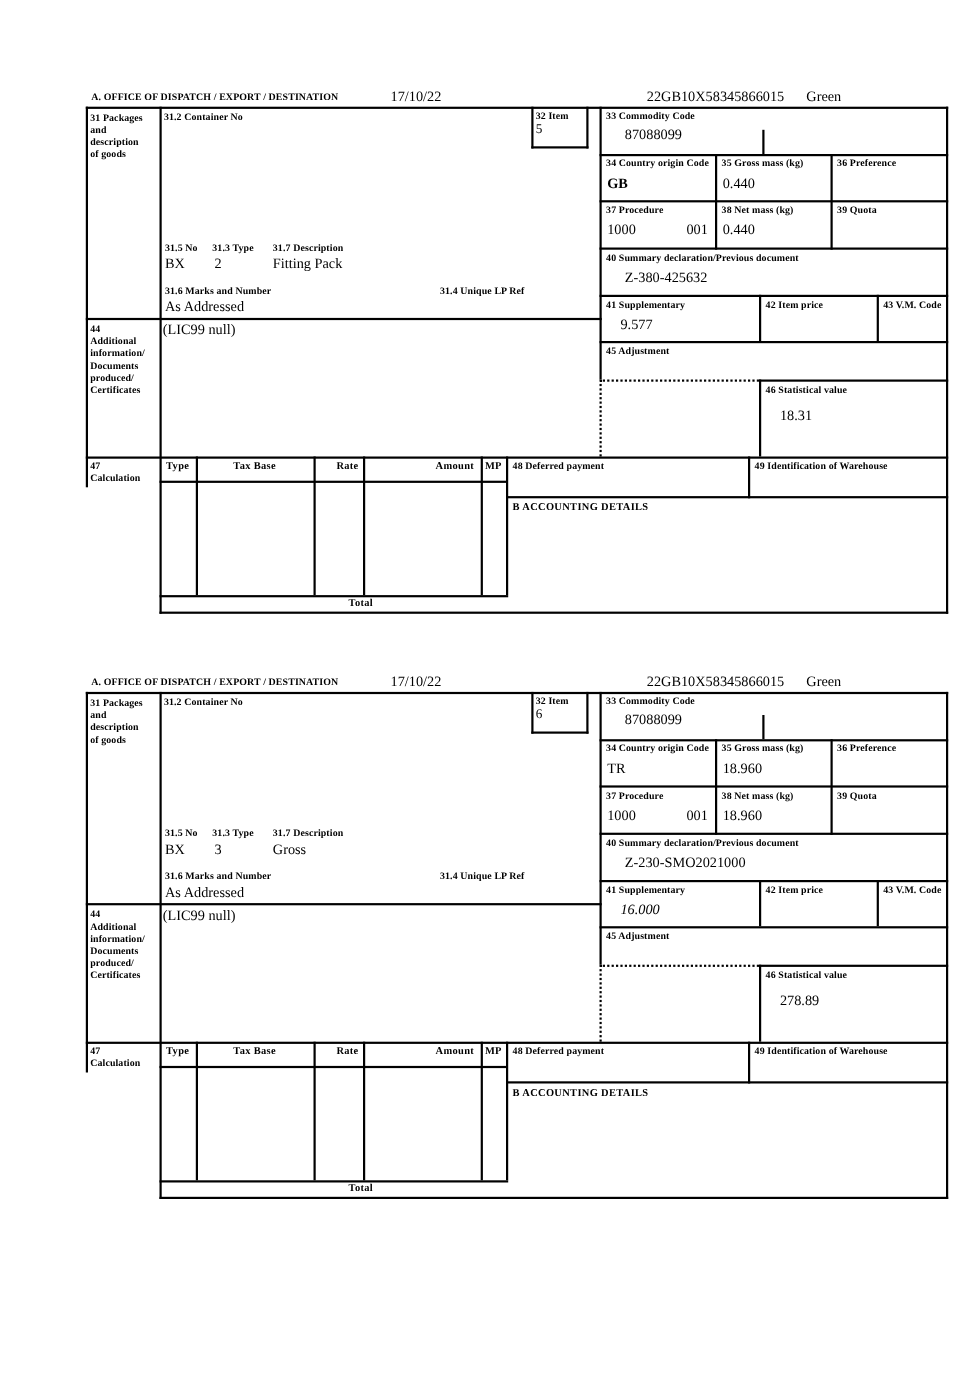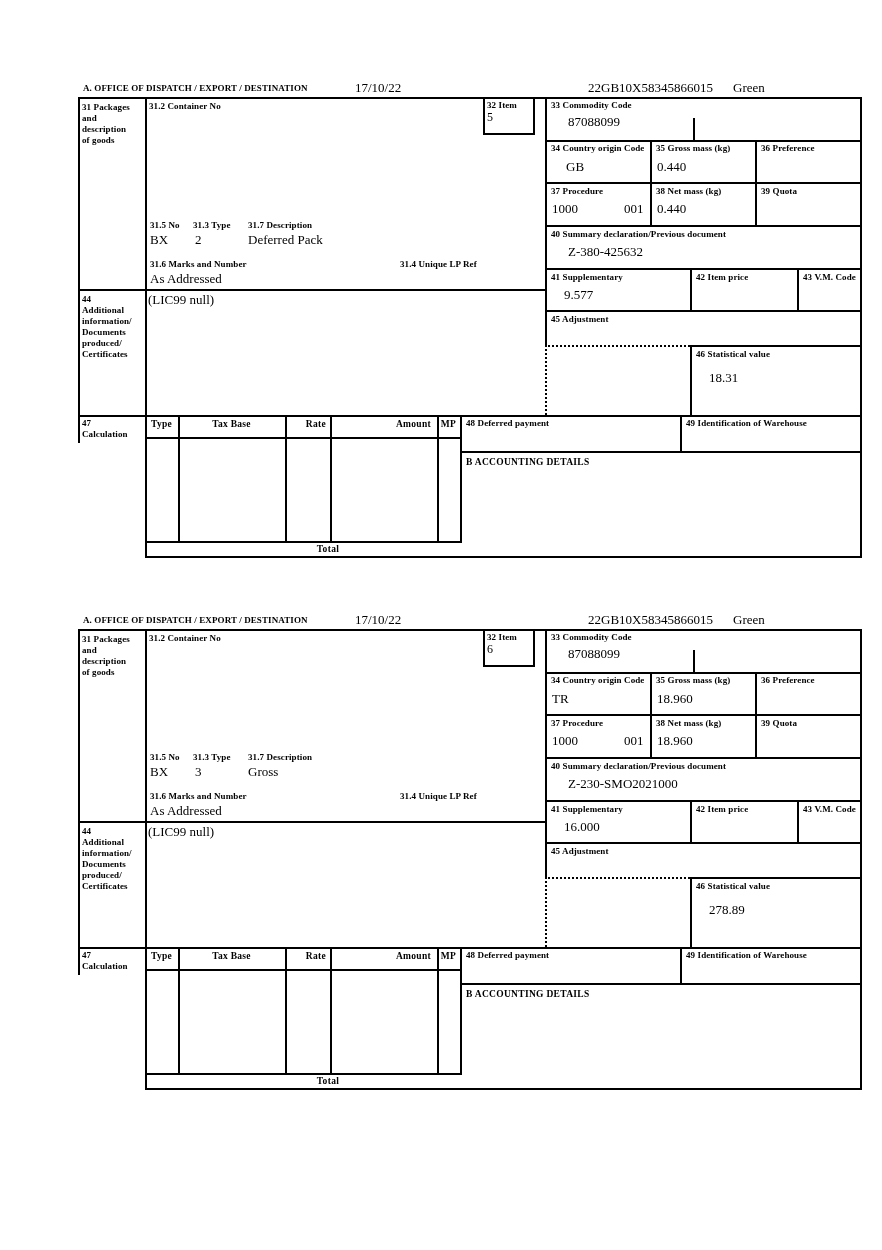--- a/index.html
+++ b/index.html
@@ -49,21 +49,21 @@
     <div class="hl" style="left:405px; top:53px; width:52px;"></div>
     <div class="lbl" style="left:409px; top:20px;">32 Item</div>
     <div class="val" style="left:409px; top:30px; font-size:12px;">5</div>
 
     <div class="lbl" style="left:473px; top:20px;">33 Commodity Code</div>
     <div class="val" style="left:490px; top:34px;">87088099</div>
     <div class="vl" style="left:615px; top:38px; height:22px;"></div>
     <div class="hl" style="left:467px; top:60px; width:317px;"></div>
 
     <div class="lbl" style="left:473px; top:63px;">34 Country origin Code</div>
-    <div class="val" style="left:488px; top:79px;">GB</div>
+    <div class="val" style="left:474px; top:79px;font-weight:bold;">GB</div>
     <div class="lbl" style="left:578px; top:63px;">35 Gross mass (kg)</div>
     <div class="val" style="left:579px; top:79px;">0.440</div>
     <div class="lbl" style="left:683px; top:63px;">36 Preference</div>
     <div class="val" style="left:683px; top:79px;"></div>
     <div class="hl" style="left:467px; top:102px; width:317px;"></div>
 
     <div class="lbl" style="left:473px; top:106px;">37 Procedure</div>
     <div class="val" style="left:474px; top:121px;">1000</div>
     <div class="val" style="left:546px; top:121px;">001</div>
     <div class="lbl" style="left:578px; top:106px;">38 Net mass (kg)</div>
@@ -94,21 +94,21 @@
     <div class="hl" style="left:612px; top:265px; width:172px;"></div>
     <div class="vl" style="left:612px; top:265px; height:70px;"></div>
     <div class="lbl" style="left:618px; top:269px;">46 Statistical value</div>
     <div class="val" style="left:631px; top:290px;">18.31</div>
 
     <div class="lbl" style="left:72px; top:140px;">31.5 No</div>
     <div class="lbl" style="left:115px; top:140px;">31.3 Type</div>
     <div class="lbl" style="left:170px; top:140px;">31.7 Description</div>
     <div class="val" style="left:72px; top:152px;">BX</div>
     <div class="val" style="left:117px; top:152px;">2</div>
-    <div class="val" style="left:170px; top:152px;">Deferred Pack</div>
+    <div class="val" style="left:170px; top:152px;">Fitting Pack</div>
     <div class="lbl" style="left:72px; top:179px;">31.6 Marks and Number</div>
     <div class="lbl" style="left:322px; top:179px;">31.4 Unique LP Ref</div>
     <div class="val" style="left:72px; top:191px;">As Addressed</div>
     <div class="val" style="left:430px; top:191px;"></div>
 
     <div class="lbl" style="left:4px; top:214px; width:62px;">44
 Additional
 information/
 Documents
 produced/
@@ -193,21 +193,21 @@
     <div class="val" style="left:683px; top:121px;"></div>
     <div class="hl" style="left:467px; top:145px; width:317px;"></div>
     <div class="vl" style="left:572px; top:60px; height:87px;"></div>
     <div class="vl" style="left:677px; top:60px; height:87px;"></div>
 
     <div class="lbl" style="left:473px; top:149px;">40 Summary declaration/Previous document</div>
     <div class="val" style="left:490px; top:164px;">Z-230-SMO2021000</div>
     <div class="hl" style="left:467px; top:188px; width:317px;"></div>
 
     <div class="lbl" style="left:473px; top:192px;">41 Supplementary</div>
-    <div class="val" style="left:486px; top:207px;">16.000</div>
+    <div class="val" style="left:486px; top:207px;font-style:italic;">16.000</div>
     <div class="lbl" style="left:618px; top:192px;">42 Item price</div>
     <div class="val" style="left:618px; top:207px;"></div>
     <div class="lbl" style="left:725px; top:192px;">43 V.M. Code</div>
     <div class="val" style="left:725px; top:207px;"></div>
     <div class="vl" style="left:612px; top:188px; height:42px;"></div>
     <div class="vl" style="left:719px; top:188px; height:42px;"></div>
     <div class="hl" style="left:467px; top:230px; width:317px;"></div>
 
     <div class="lbl" style="left:473px; top:234px;">45 Adjustment</div>
     <div class="val" style="left:473px; top:248px;"></div>

